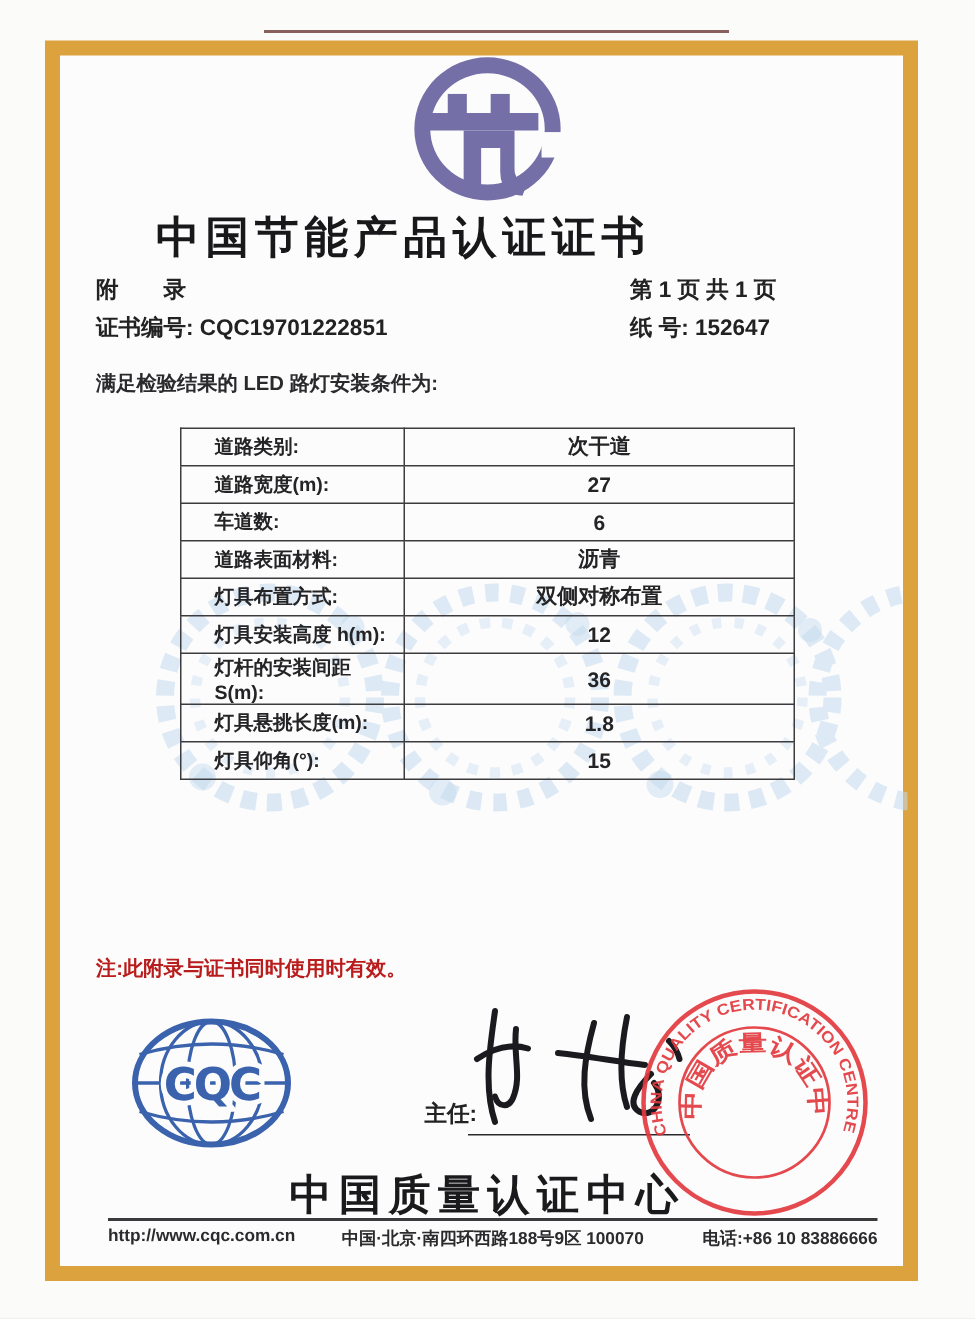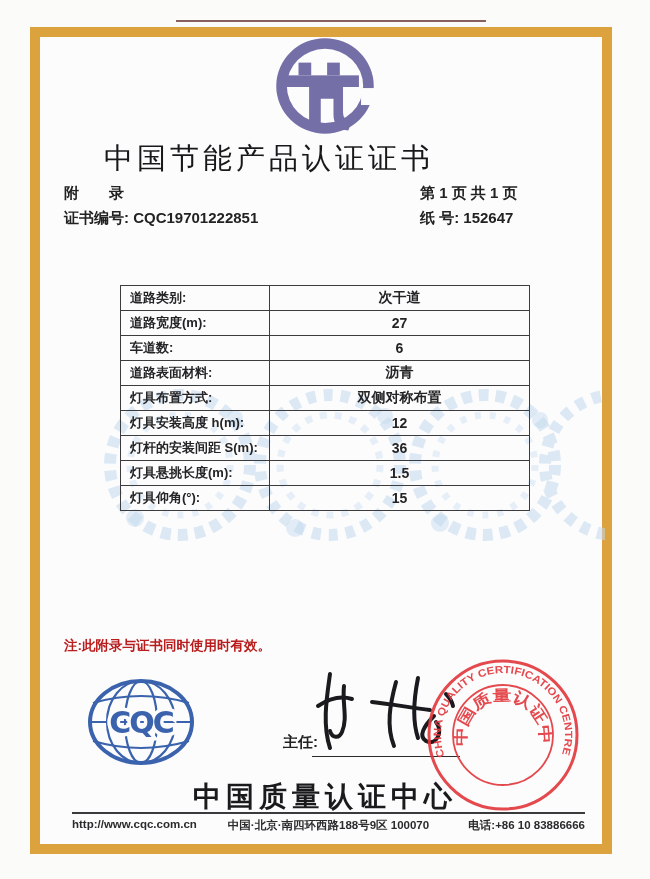--- a/index.html
+++ b/index.html
@@ -10,36 +10,36 @@
     background:#fbfbf9; overflow:hidden; color:#1c1c1e;
   }
   .scan-artifact { position:absolute; left:176px; top:20px; width:310px; height:2px; background:#6e3a35; opacity:.8; }
   .frame {
     position:absolute; left:30px; top:27px; width:582px; height:827px;
     border:10px solid #dca23e; background:#fcfcfd;
   }
   .emblem { position:absolute; left:272px; top:36px; }
   .title {
     position:absolute; left:0; top:139px; width:538px; text-align:center;
-    font-size:29px; font-weight:400; letter-spacing:4px; color:#18181a;
+    font-size:29px; font-weight:700; letter-spacing:4px; color:#18181a;
   }
   .hdr-row { position:absolute; left:64px; width:522px; font-size:15px; font-weight:bold; color:#222; }
   .hdr-row .right { position:absolute; left:356px; top:0; }
   .row1 { top:184px; }
   .row2 { top:209px; }
   .intro { position:absolute; left:64px; top:247px; font-size:13.5px; font-weight:bold; color:#2a2a2c; }
   .watermark { position:absolute; left:95px; top:378px; width:510px; height:185px; pointer-events:none; }
   table.spec {
     position:absolute; left:120px; top:285px; width:410px;
     border-collapse:collapse; background:transparent;
   }
   table.spec td {
     border:1px solid #3c3c3e; height:25px; font-size:13px; font-weight:bold; color:#242426;
   }
-  table.spec td.lbl { width:149px; padding-left:9px; }
+  table.spec td.lbl { width:149px; padding-left:22px; }
   table.spec td.val { text-align:center; font-size:14px; }
   .note { position:absolute; left:64px; top:637px; font-size:13.5px; font-weight:bold; color:#b91c1c; }
   .cqc-globe { position:absolute; left:85px; top:676px; }
   .director { position:absolute; left:283px; top:733px; font-size:15px; font-weight:bold; color:#222; }
   .sig-line { position:absolute; left:312px; top:756px; width:148px; border-top:1.5px solid #2a2a2c; }
   .signature { position:absolute; left:300px; top:668px; }
   .stamp { position:absolute; left:424px; top:656px; }
   .org-name {
     position:absolute; left:0; top:778px; width:650px; text-align:center;
     font-size:28px; font-weight:900; letter-spacing:5px; color:#1a1a1c;
@@ -98,20 +98,21 @@
 
   <div class="hdr-row row2">
     <span>证书编号:</span>
     <span>CQC19701222851</span>
     <span class="right">
       <span>纸 号:</span>
       <span>152647</span>
     </span>
   </div>
 
+  <div class="intro">满足检验结果的 LED 路灯安装条件为:</div>
 
   <table class="spec">
     <tbody>
       <tr>
           <td class="lbl">道路类别:</td>
           <td class="val">次干道</td>
         </tr>
       <tr>
           <td class="lbl">道路宽度(m):</td>
           <td class="val">27</td>
@@ -131,21 +132,21 @@
       <tr>
           <td class="lbl">灯具安装高度 h(m):</td>
           <td class="val">12</td>
         </tr>
       <tr>
           <td class="lbl">灯杆的安装间距 S(m):</td>
           <td class="val">36</td>
         </tr>
       <tr>
           <td class="lbl">灯具悬挑长度(m):</td>
-          <td class="val">1.5</td>
+          <td class="val">1.8</td>
         </tr>
       <tr>
           <td class="lbl">灯具仰角(°):</td>
           <td class="val">15</td>
         </tr>
     </tbody>
   </table>
 
   <div class="note">注:此附录与证书同时使用时有效。</div>
 

